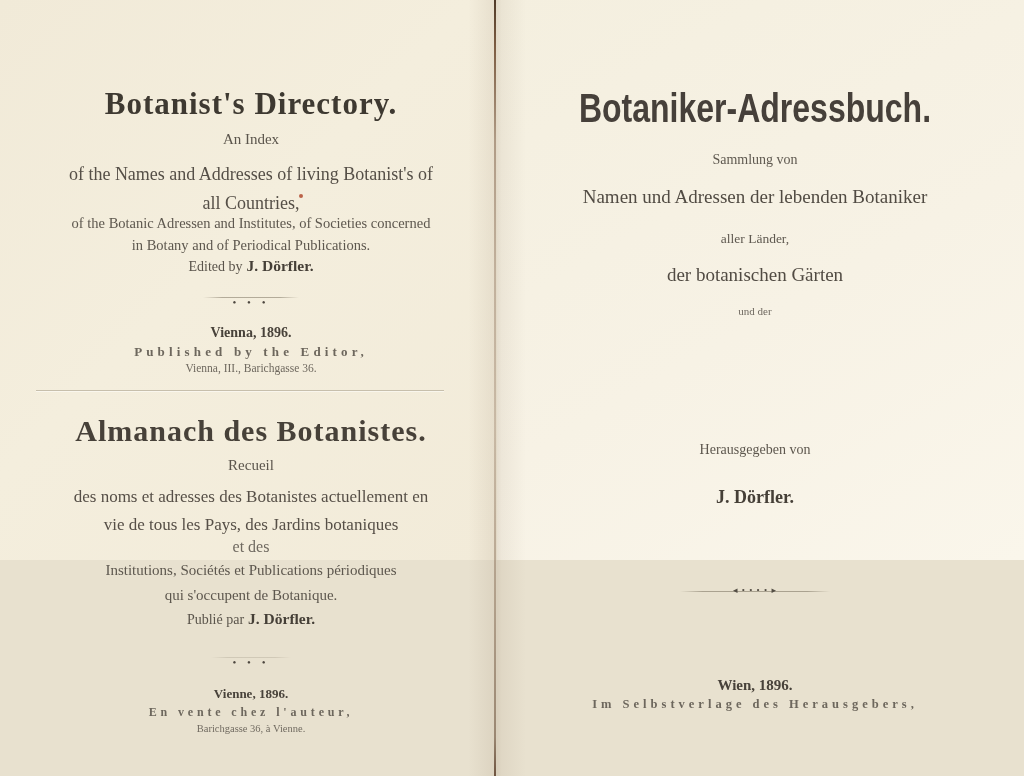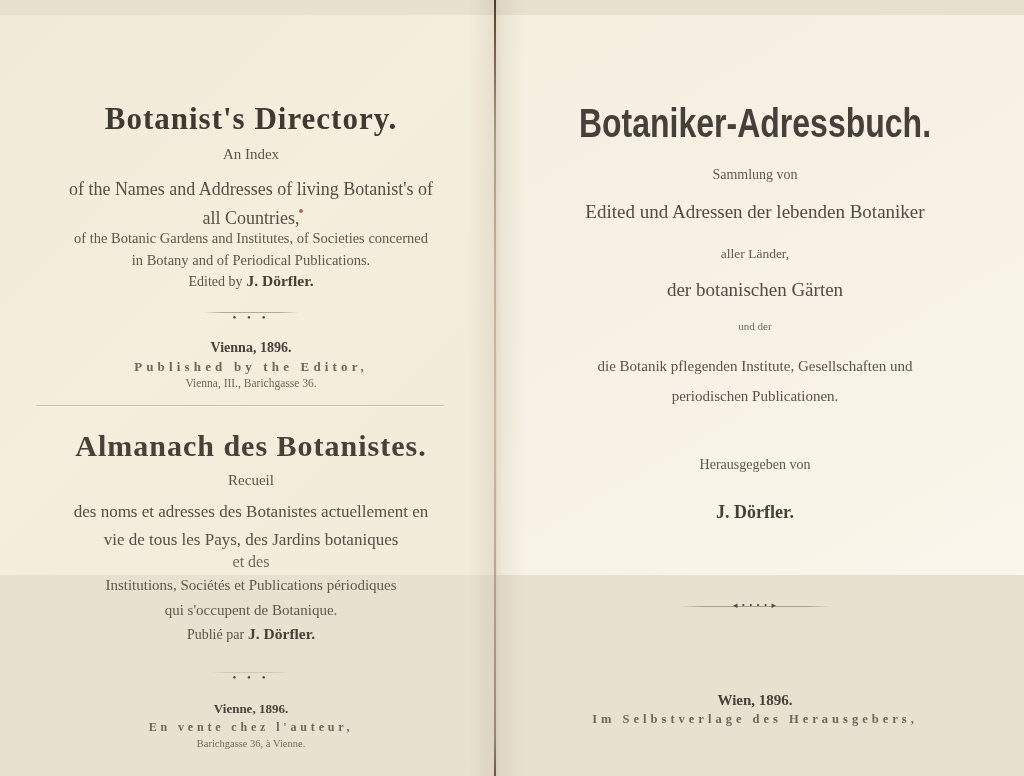--- a/index.html
+++ b/index.html
@@ -2,21 +2,21 @@
 <html><head>
 <meta charset="utf-8">
 <style>
   html,body{margin:0;padding:0;background:#e8e1cf;}
   #scan{
     position:relative;width:1024px;height:776px;overflow:hidden;
     font-family:"Liberation Serif","DejaVu Serif",serif;
     -webkit-font-smoothing:antialiased;
   }
   
-  .page{position:absolute;top:15px;height:560px;}
+  .page{position:absolute;top:0;height:560px;}
   #left-page{
     left:0;width:497px;
     background:linear-gradient(135deg,#f1ead8 0%,#f4eedd 45%,#f2ebd9 100%);
   }
   #right-page{
     left:497px;width:527px;
     background:linear-gradient(150deg,#f4efdf 0%,#f7f2e5 55%,#faf6eb 100%);
   }
   
   #gutter-shade{
@@ -114,21 +114,21 @@
     <div class="tline lp-title" style="top:86px">Botanist's Directory.</div>
 
     <div class="tline lp-index" style="top:131px">An Index</div>
 
     <div class="tline lp-sub1" style="top:160px">
       <div>of the Names and Addresses of living Botanist's of</div>
       <div>all Countries,</div>
     </div>
 
     <div class="tline lp-sub2" style="top:212px">
-      <div>of the Botanic Gardens and Institutes, of Societies concerned</div>
+      <div>of the Botanic Adressen and Institutes, of Societies concerned</div>
       <div>in Botany and of Periodical Publications.</div>
     </div>
 
     <div class="tline lp-edited" style="top:257px">
       <span>Edited by</span><span class="name-bold">J. Dörfler.</span>
     </div>
 
     <div class="orn tline" style="top:292px">
       <span class="orn-dotsline">
         <span class="rule"></span>
@@ -175,32 +175,28 @@
 
     <div id="scan-speck"></div>
   </div>
 
   <div id="right-page" class="page">
 
     <div class="tline rp-title" style="top:86px">Botaniker-Adressbuch.</div>
 
     <div class="tline rp-sammlung" style="top:152px">Sammlung von</div>
 
-    <div class="tline rp-main" style="top:186px">Edited und Adressen der lebenden Botaniker</div>
+    <div class="tline rp-main" style="top:186px">Namen und Adressen der lebenden Botaniker</div>
 
     <div class="tline rp-small" style="top:231px">aller Länder,</div>
 
     <div class="tline rp-main" style="top:264px">der botanischen Gärten</div>
 
     <div class="tline rp-tiny" style="top:305px">und der</div>
 
-    <div class="tline rp-sub" style="top:336px">
-      <div>die Botanik pflegenden Institute, Gesellschaften und</div>
-      <div>periodischen Publicationen.</div>
-    </div>
 
     <div class="tline rp-herausg" style="top:442px">Herausgegeben von</div>
 
     <div class="tline rp-name" style="top:487px">J. Dörfler.</div>
 
     <div class="orn tline" style="top:582px">
       <span class="fancy-wrap">
         <span class="rule"></span>
         <span class="glyphs"><span>◂ • • • • ▸</span></span>
       </span>

